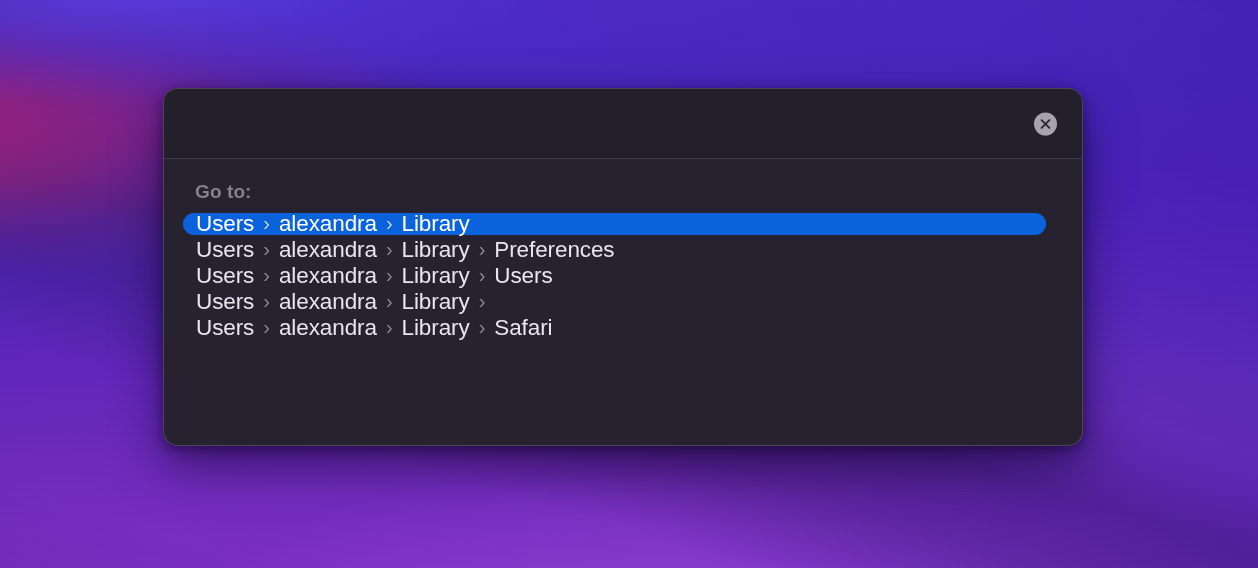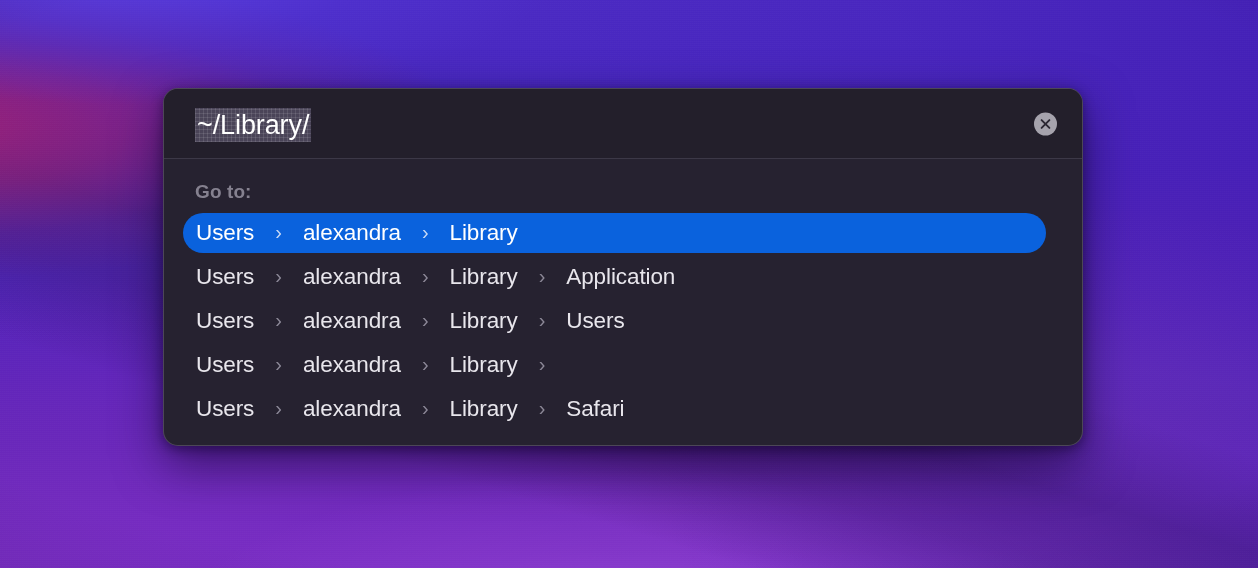--- a/index.html
+++ b/index.html
@@ -161,29 +161,28 @@
     margin:0 0 10px 31px;
     color:#85818f;
     font-size:19px;
     font-weight:bold;
     letter-spacing:.1px;
   }
 
   #suggestion-list { list-style:none; }
 
   .suggestion-row {
-    height:40px;
+    height:22px;
     margin:2px 20px 4px 19px;
     padding:0 13px;
     display:flex;
     align-items:center;
     border-radius:20px;
     cursor:default;
     white-space:nowrap;
-    gap:12px;
   }
   .suggestion-row .crumb {
     color:#e8e6ec;
     font-size:22.5px;
     letter-spacing:-0.1px;
   }
   .suggestion-row .sep {
     color:#8c8897;
     font-size:20px;
     margin:0 9px;
@@ -206,23 +205,20 @@
   <div class="wp wp-magenta"></div>
   <div class="wp wp-blue"></div>
   <div class="wp wp-right"></div>
   <div class="wp wp-shaft"></div>
   <div class="wp wp-vignette"></div>
   <div class="wp wp-noise"></div>
 
   <div id="goto-panel">
 
     <div id="goto-header">
-      <div id="path-field">
-        <span>~/Library/</span>
-      </div>
 
       <button id="clear-button" aria-label="Clear text">
         <svg width="11" height="11" viewBox="0 0 11 11" aria-hidden="true">
           <path d="M1.6 1.6 L9.4 9.4 M9.4 1.6 L1.6 9.4" stroke="#2d2935" stroke-width="1.9" stroke-linecap="round"></path>
         </svg>
       </button>
     </div>
 
     <div id="goto-body">
       <div id="goto-label">Go to:</div>
@@ -235,21 +231,21 @@
             <span class="sep">›</span>
             <span class="crumb">Library</span>
           </li>
           <li class="suggestion-row">
             <span class="crumb">Users</span>
             <span class="sep">›</span>
             <span class="crumb">alexandra</span>
             <span class="sep">›</span>
             <span class="crumb">Library</span>
             <span class="sep">›</span>
-            <span class="crumb">Application</span>
+            <span class="crumb">Preferences</span>
           </li>
           <li class="suggestion-row">
             <span class="crumb">Users</span>
             <span class="sep">›</span>
             <span class="crumb">alexandra</span>
             <span class="sep">›</span>
             <span class="crumb">Library</span>
             <span class="sep">›</span>
             <span class="crumb">Users</span>
           </li>

